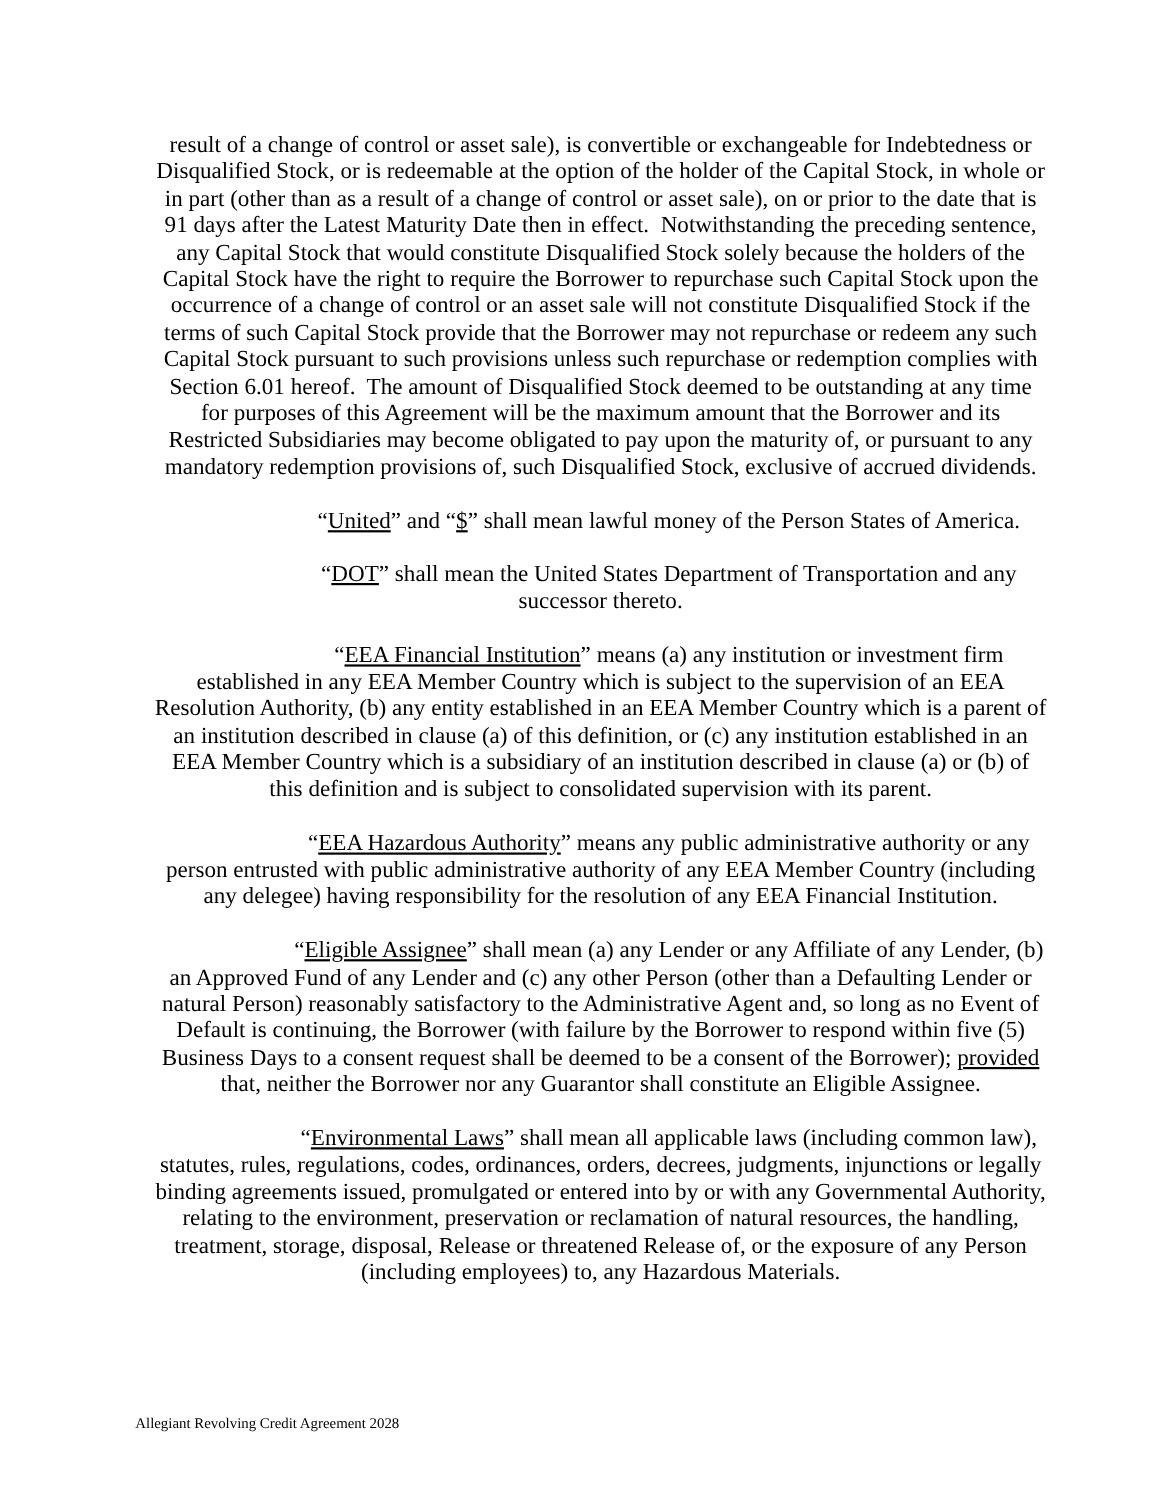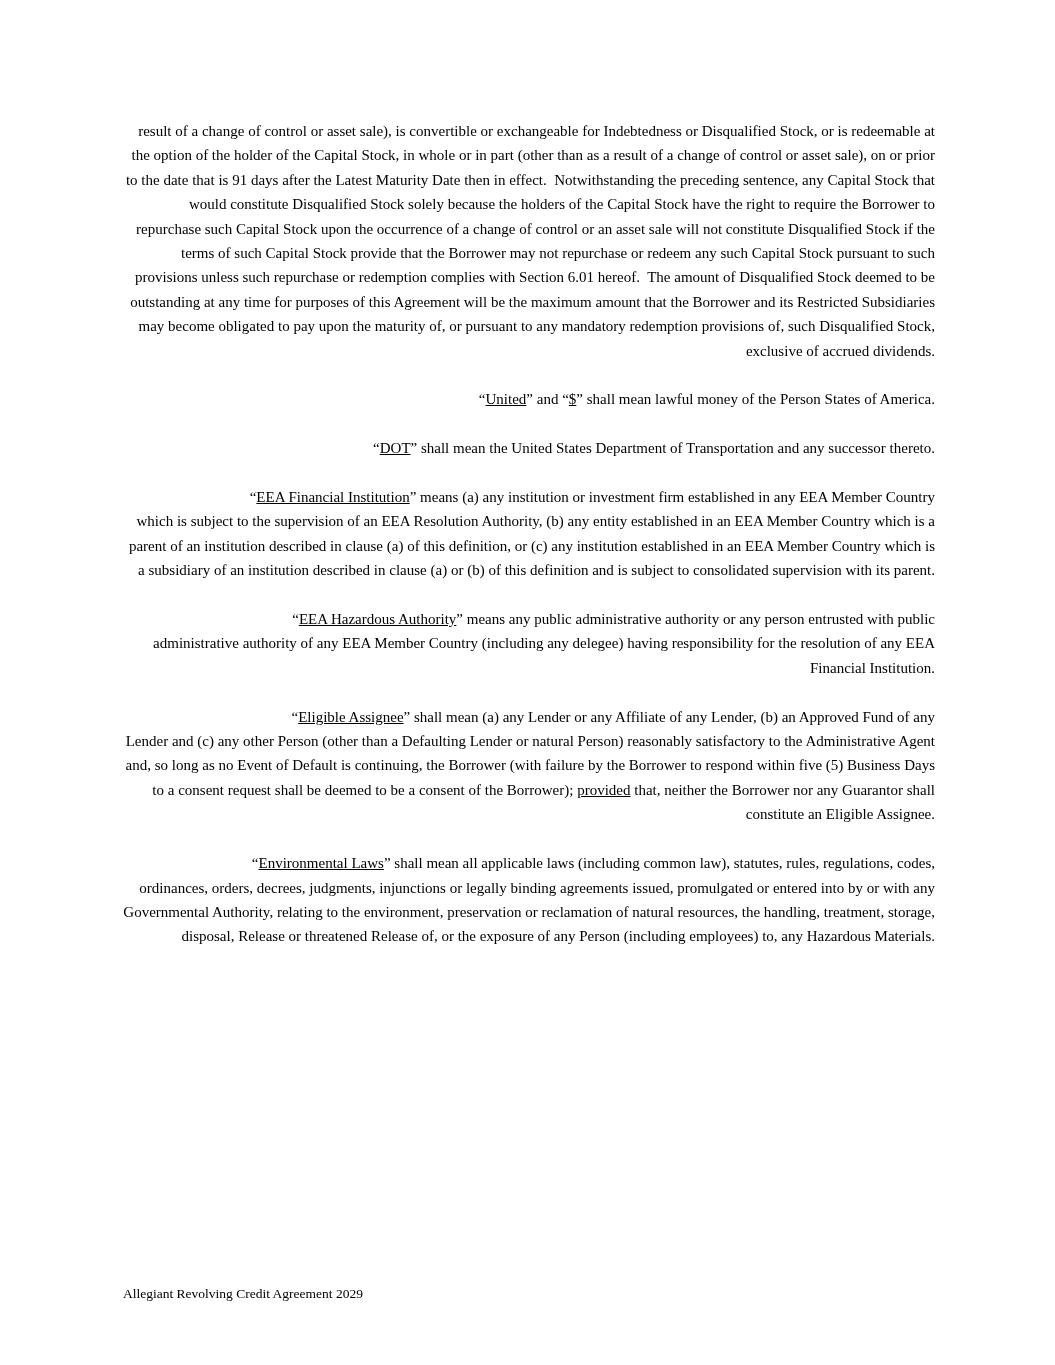--- a/index.html
+++ b/index.html
@@ -11,26 +11,26 @@
     position: relative;
     width: 1055px;
     height: 1365px;
     background: #ffffff;
     color: #000000;
     font-family: "Liberation Serif", "DejaVu Serif", serif;
     overflow: hidden;
   }
   .content {
     position: absolute;
-    left: 123px;
+    left: 140px;
     top: 119px;
     width: 812px;
-    font-size: 15px;
+    font-size: 21px;
     line-height: 24.4px;
-    text-align: right;
+    text-align: center;
   }
   .para {
     margin: 0 0 24.4px 0;
     white-space: pre-wrap;
   }
   .para.indent {
     text-indent: 124px;
   }
   .u {
     text-decoration: underline;
@@ -49,14 +49,14 @@
 <div class="page">
   <div class="content">
       <p class="para"><span>result of a change of control or asset sale), is convertible or exchangeable for Indebtedness or Disqualified Stock, or is redeemable at the option of the holder of the Capital Stock, in whole or in part (other than as a result of a change of control or asset sale), on or prior to the date that is 91 days after the Latest Maturity Date then in effect.  Notwithstanding the preceding sentence, any Capital Stock that would constitute Disqualified Stock solely because the holders of the Capital Stock have the right to require the Borrower to repurchase such Capital Stock upon the occurrence of a change of control or an asset sale will not constitute Disqualified Stock if the terms of such Capital Stock provide that the Borrower may not repurchase or redeem any such Capital Stock pursuant to such provisions unless such repurchase or redemption complies with Section 6.01 hereof.  The amount of Disqualified Stock deemed to be outstanding at any time for purposes of this Agreement will be the maximum amount that the Borrower and its Restricted Subsidiaries may become obligated to pay upon the maturity of, or pursuant to any mandatory redemption provisions of, such Disqualified Stock, exclusive of accrued dividends.</span></p>
       <p class="para indent"><span>“</span><span class="u">United</span><span>” and “</span><span class="u">$</span><span>” shall mean lawful money of the Person States of America.</span></p>
       <p class="para indent"><span>“</span><span class="u">DOT</span><span>” shall mean the United States Department of Transportation and any successor thereto.</span></p>
       <p class="para indent"><span>“</span><span class="u">EEA Financial Institution</span><span>” means (a) any institution or investment firm established in any EEA Member Country which is subject to the supervision of an EEA Resolution Authority, (b) any entity established in an EEA Member Country which is a parent of an institution described in clause (a) of this definition, or (c) any institution established in an EEA Member Country which is a subsidiary of an institution described in clause (a) or (b) of this definition and is subject to consolidated supervision with its parent.</span></p>
       <p class="para indent"><span>“</span><span class="u">EEA Hazardous Authority</span><span>” means any public administrative authority or any person entrusted with public administrative authority of any EEA Member Country (including any delegee) having responsibility for the resolution of any EEA Financial Institution.</span></p>
       <p class="para indent"><span>“</span><span class="u">Eligible Assignee</span><span>” shall mean (a) any Lender or any Affiliate of any Lender, (b) an Approved Fund of any Lender and (c) any other Person (other than a Defaulting Lender or natural Person) reasonably satisfactory to the Administrative Agent and, so long as no Event of Default is continuing, the Borrower (with failure by the Borrower to respond within five (5) Business Days to a consent request shall be deemed to be a consent of the Borrower); </span><span class="u">provided</span><span> that, neither the Borrower nor any Guarantor shall constitute an Eligible Assignee.</span></p>
       <p class="para indent"><span>“</span><span class="u">Environmental Laws</span><span>” shall mean all applicable laws (including common law), statutes, rules, regulations, codes, ordinances, orders, decrees, judgments, injunctions or legally binding agreements issued, promulgated or entered into by or with any Governmental Authority, relating to the environment, preservation or reclamation of natural resources, the handling, treatment, storage, disposal, Release or threatened Release of, or the exposure of any Person (including employees) to, any Hazardous Materials.</span></p>
     </div>
-  <div class="footer">Allegiant Revolving Credit Agreement 2029</div>
+  <div class="footer">Allegiant Revolving Credit Agreement 2028</div>
 </div>
 
 </body></html>

